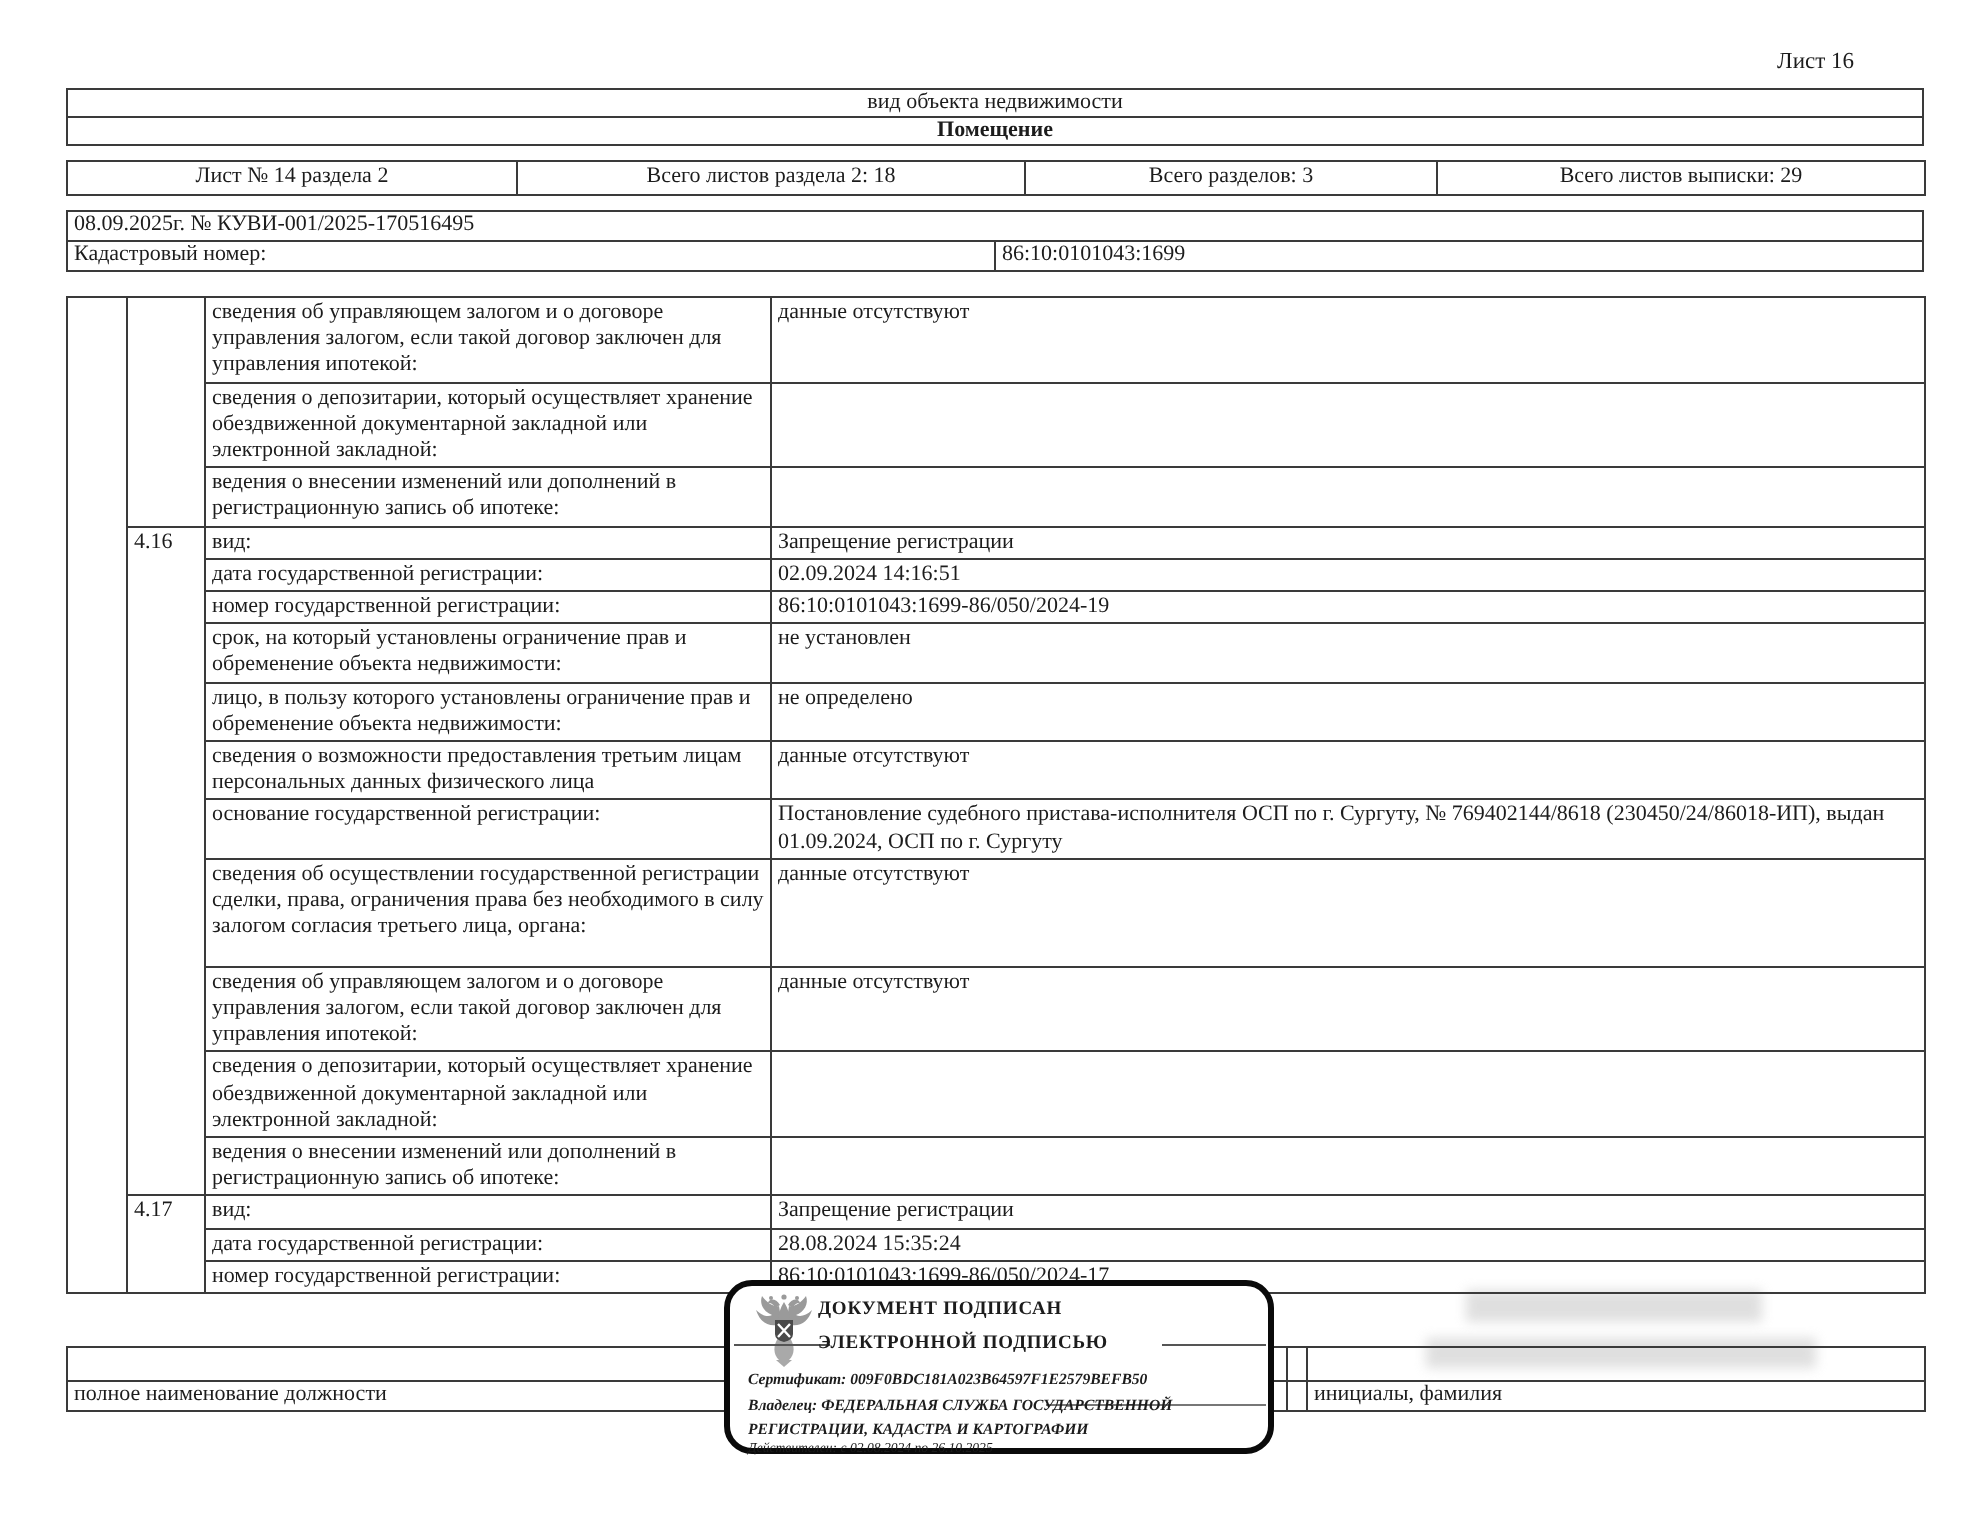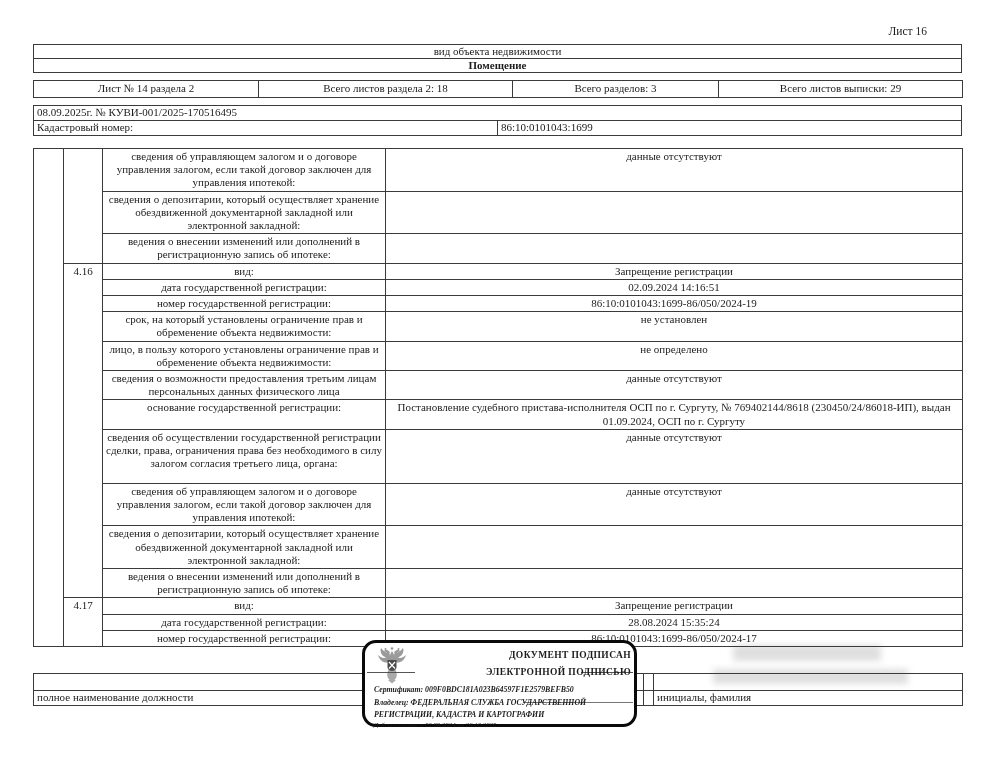--- a/index.html
+++ b/index.html
@@ -22,32 +22,32 @@
     overflow:hidden;
   }
   .sheet-label { top:25px; right:66px; font-size:11.5px; }
   .tableA { top:44px; left:33px; }
   .tableA td { text-align:center; height:14px; }
   .tableA .obj-type { font-weight:600; }
   .tableB { top:80px; left:33px; }
   .tableB td { text-align:center; height:17px; vertical-align:middle; }
   .tableC { top:105px; left:33px; }
   .tableC td { height:15px; vertical-align:middle; }
-  .main-table { top:148px; left:33px; z-index:1; position:absolute;text-align:center; }
+  .main-table { top:148px; left:33px; z-index:1; position:absolute; }
   .main-table td { padding-top:1px; padding-bottom:1px; }
   .col-num { font-size:11px; }
   .footer-table { top:673px; left:33px; z-index:1; position:absolute; }
   .footer-table td { text-align:left; vertical-align:middle; }
   .footer-table .r-empty td { height:17px; }
   .footer-table .r-label td { height:15px; font-size:11px; }
   .stamp {
     position:absolute; left:362px; top:640px; width:275px; height:87px;
     border:3px solid #0a0a0a; border-radius:14px; background:#ffffff; z-index:5;
   }
-  .stamp-title { position:absolute; left:44px; width:222px; text-align:right;
+  .stamp-title { position:absolute; left:44px; width:222px; text-align:left;
     font-size:9.5px; font-weight:600; letter-spacing:0.4px; }
   .stamp-t1 { top:7px; }
   .stamp-t2 { top:24px; }
   .stamp-small { position:absolute; left:9px; width:258px; font-size:7.8px;
     font-weight:600; white-space:nowrap;font-style:italic; }
   .stamp-cert  { top:42px; }
   .stamp-own1  { top:55px; }
   .stamp-own2  { top:67px; }
   .stamp-valid { top:78px; font-size:6.8px; font-weight:400; }
   .stamp-dash { position:absolute; height:1px; background:#555; top:29px; }

